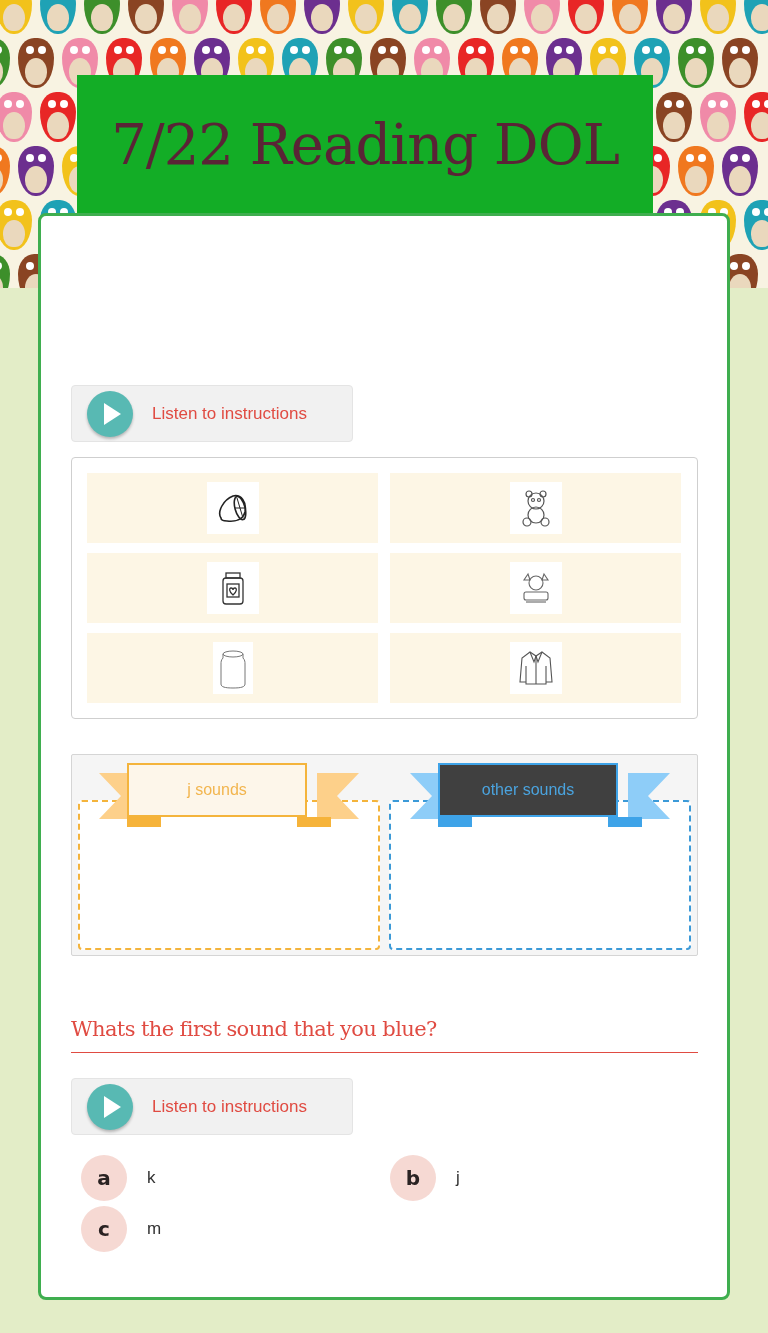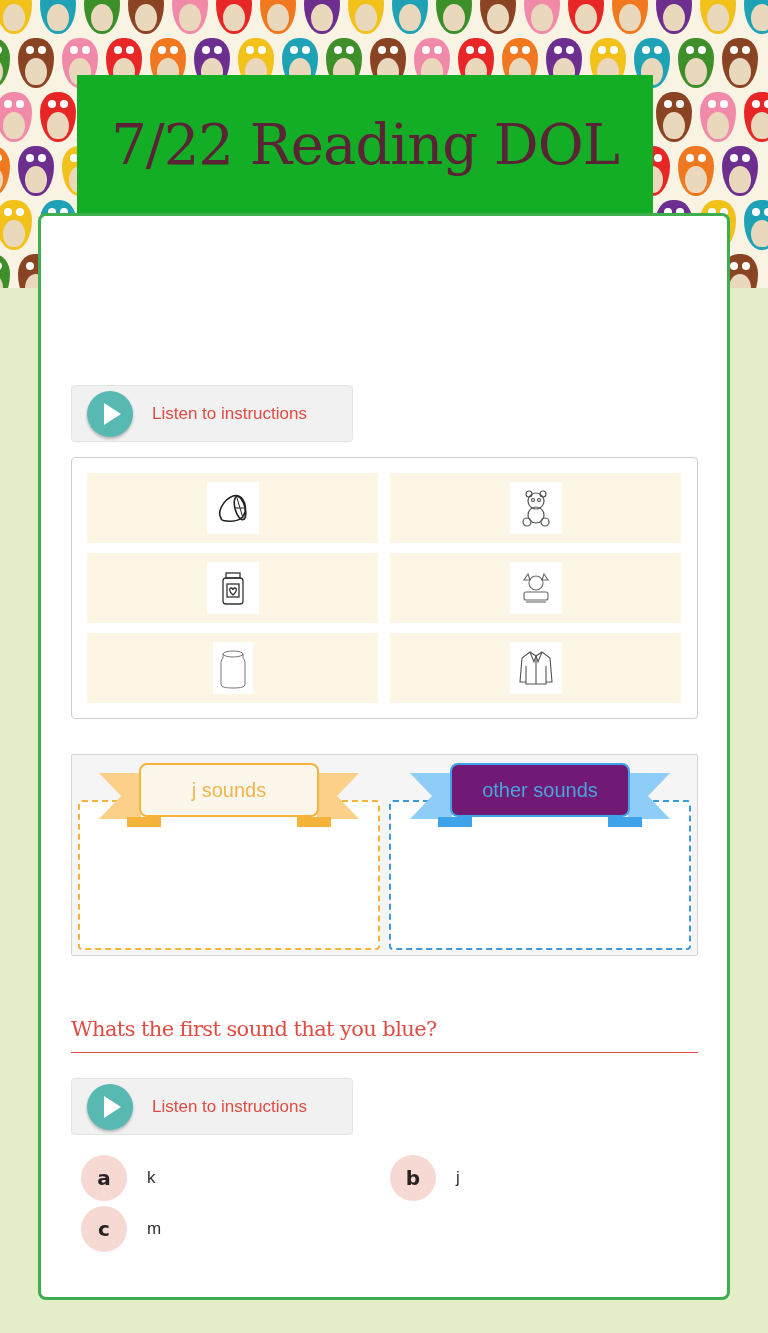--- a/index.html
+++ b/index.html
@@ -80,27 +80,27 @@
     background: #f5f5f5; border: 1px solid #d5d5d5; border-radius: 2px;
   }
   .drop {
     position: absolute; top: 45px; width: 302px; height: 150px;
     background: #fff; border: 2px dashed; border-radius: 4px;
   }
   .drop.orange { left: 6px; border-color: #f4b43c; }
   .drop.blue { left: 317px; border-color: #3c9ad8; }
   .ribbon { position: absolute; top: 8px; width: 260px; height: 66px; }
   .ribbon .tag {
-    position: absolute; left: 40px; top: 0; width: 180px; height: 54px;
-    border: 2px solid; border-radius: 8px;
+    position: absolute; left: 28px; top: 0; width: 180px; height: 54px;
+    border: 2px solid; border-radius: 0;
     display: flex; align-items: center; justify-content: center;
-    font-size: 20px;
+    font-size: 16px;
   }
   .ribbon.orange .tag { background: #fdf6ea; border-color: #f4b43c; color: #f2b54e; }
-  .ribbon.blue .tag { background: #701a75; border-color: #3ea3e8; color: #4aa3de; }
+  .ribbon.blue .tag { background: #404040; border-color: #3ea3e8; color: #4aa3de; }
   .answers .opt {
     position: absolute; display: flex; align-items: center;
   }
   .opt .bubble {
     width: 46px; height: 46px; border-radius: 50%; background: #f6d9d3;
     display: flex; align-items: center; justify-content: center;
     font-family: "DejaVu Sans", sans-serif; font-weight: bold; font-size: 20px; color: #2a2222;
   }
   .opt .opt-text { margin-left: 20px; font-size: 17px; color: #333; }
 </style>

